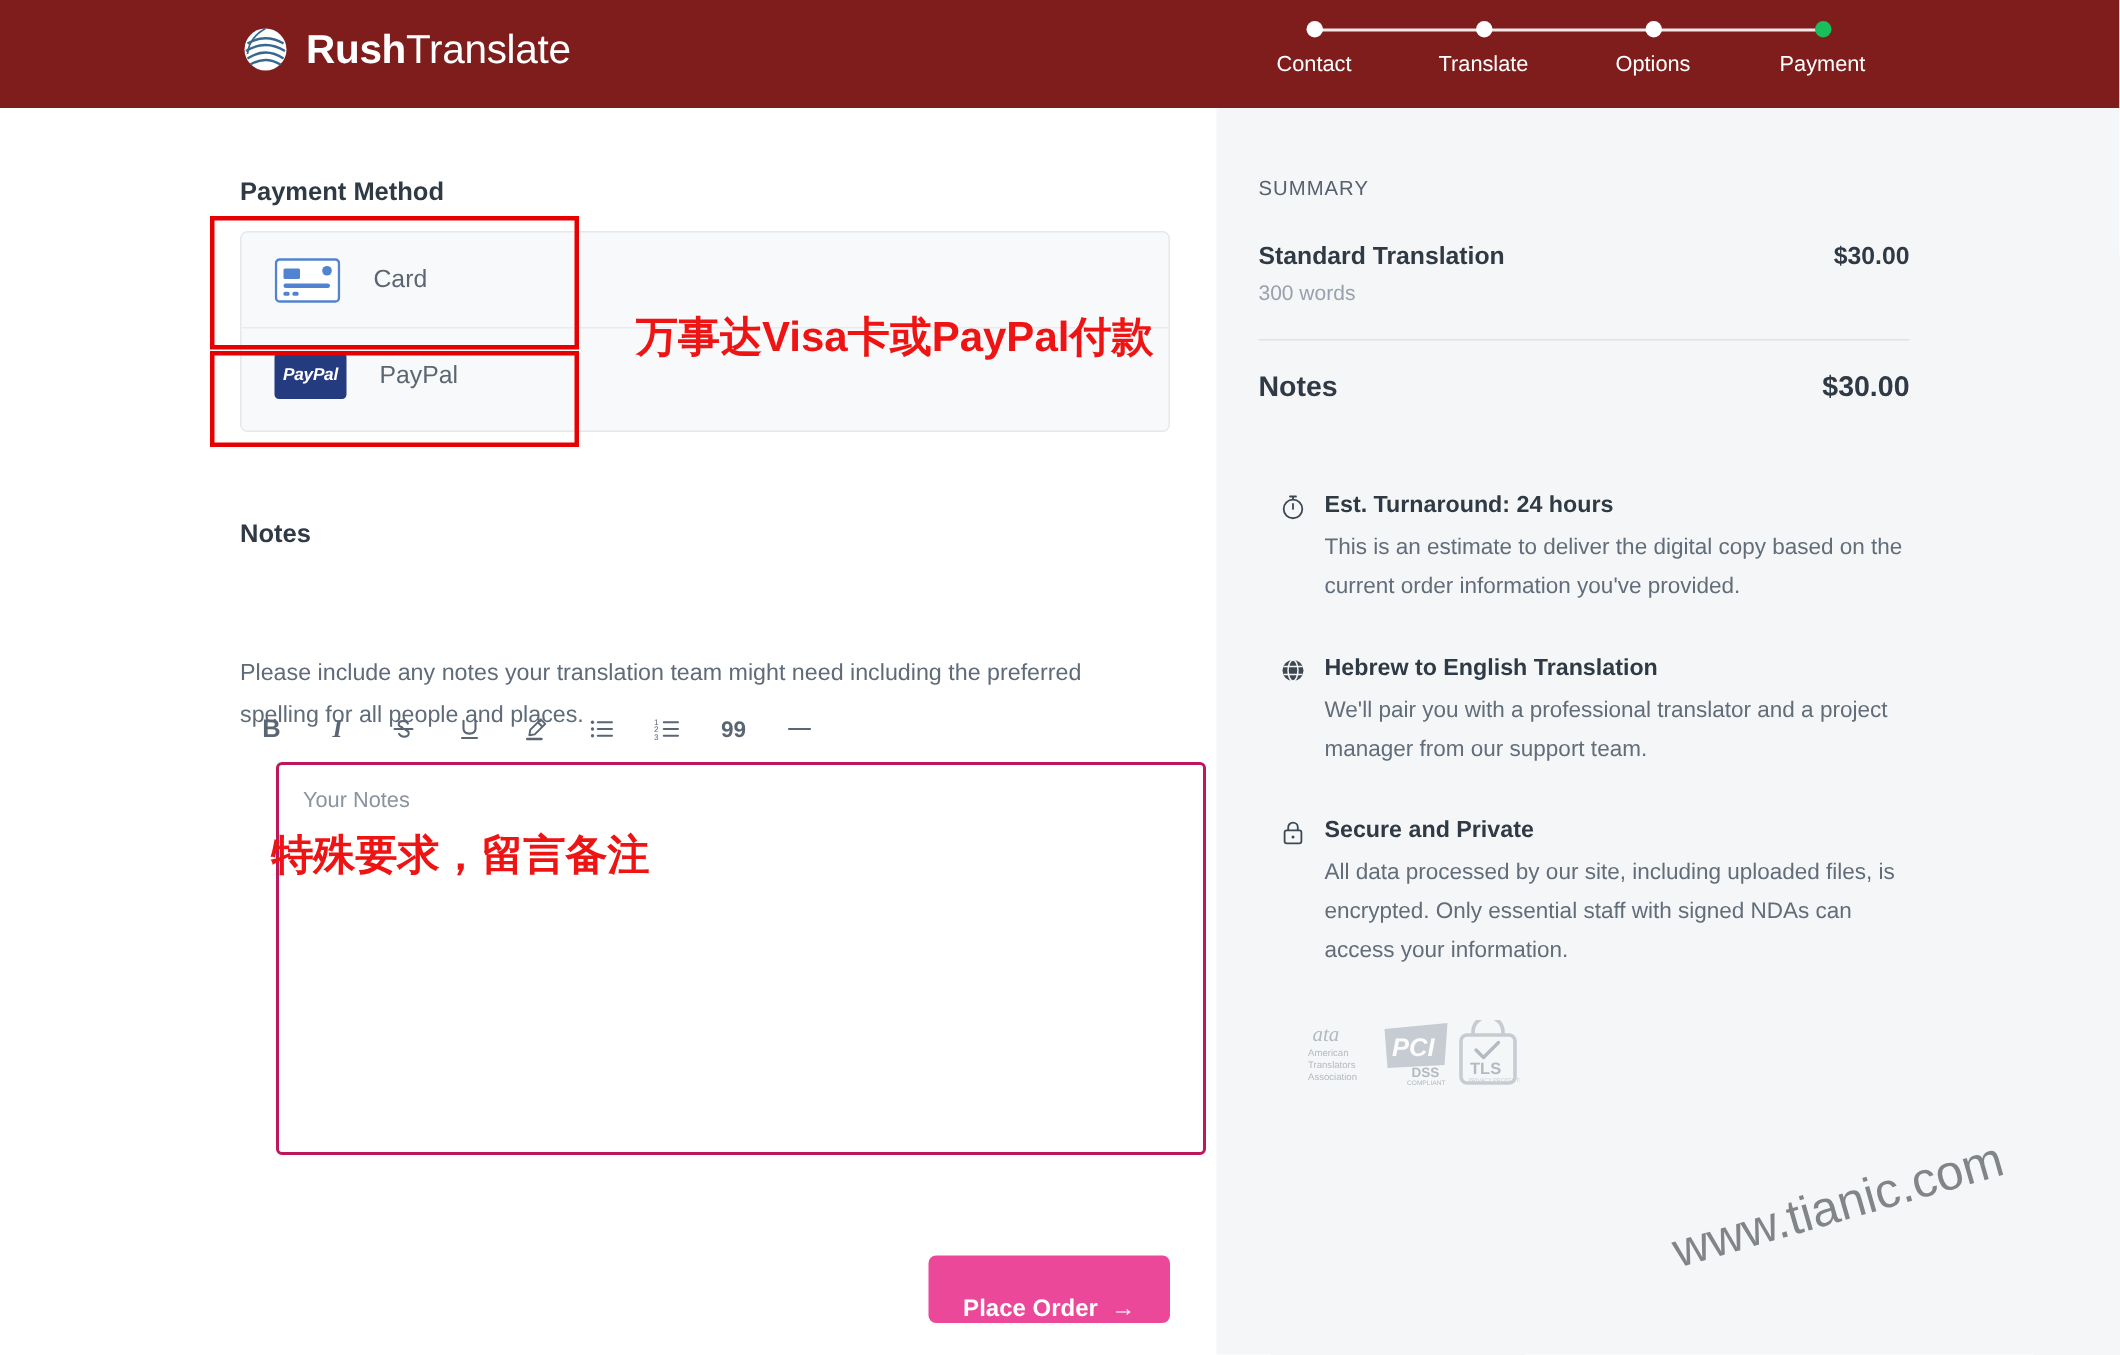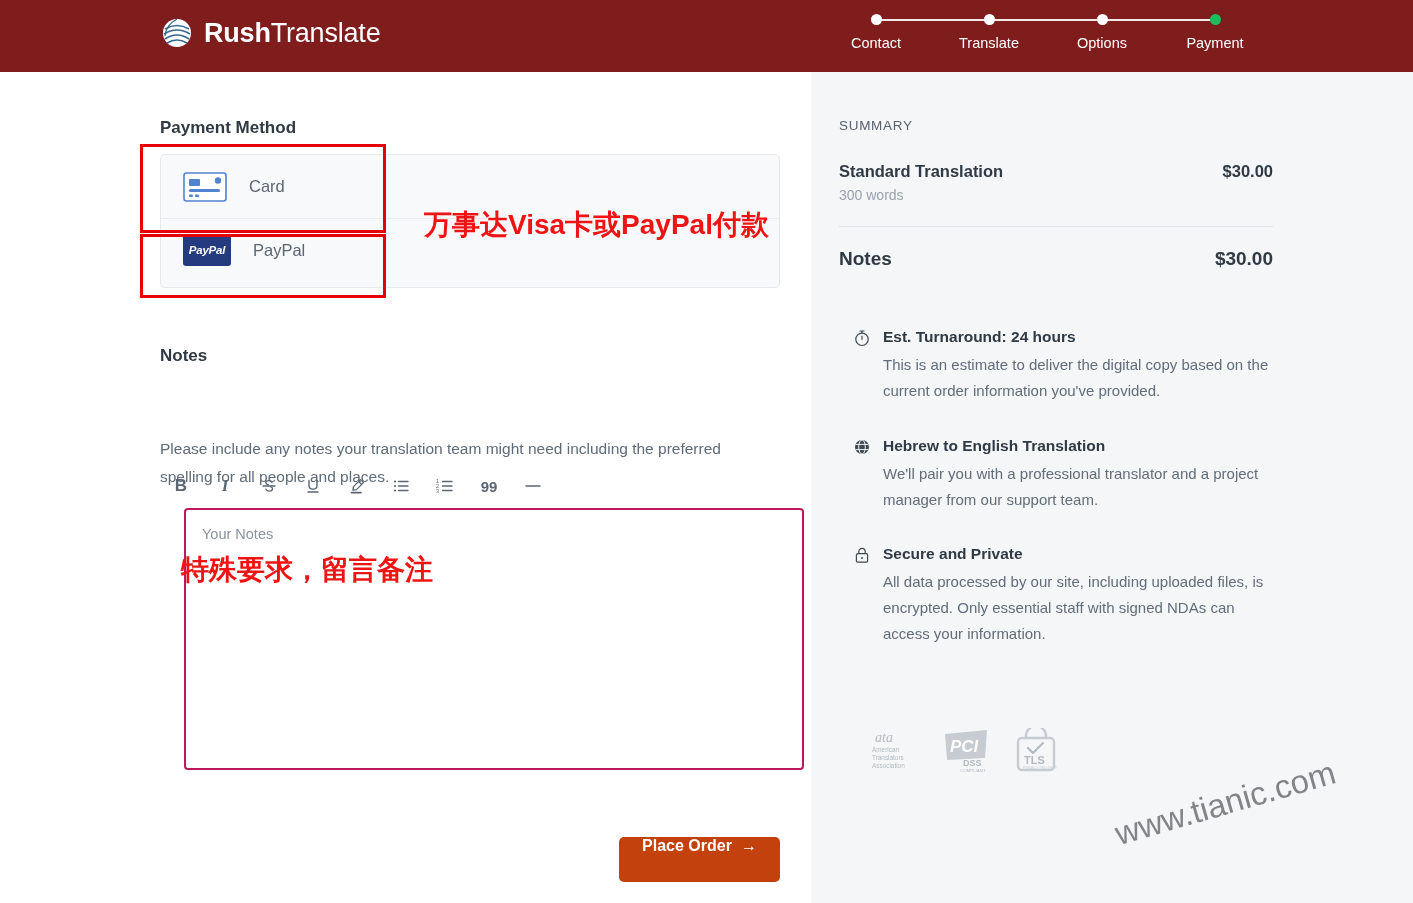--- a/index.html
+++ b/index.html
@@ -220,30 +220,30 @@
     font-size: 14.5px;
     color: #8a939e;
   }
 
   .place-order {
     position: absolute;
     left: 619px;
     top: 837px;
     width: 161px;
     height: 45px;
-    background: #c2410c;
+    background: #ec4899;
     border: none;
     border-radius: 5px;
     color: #ffffff;
     font-family: "Liberation Sans", sans-serif;
     font-size: 16px;
     font-weight: bold;
     cursor: pointer;
     display: flex;
-    align-items: flex-start;
+    align-items: flex-end;
     justify-content: center;
     gap: 9px;
   }
   .place-order .arrow { font-size: 16px; font-weight: normal; }
 
   
   .sidebar {
     position: absolute;
     top: 72px;
     left: 811px;
@@ -344,23 +344,21 @@
     line-height: 26px;
     color: #626d7a;
   }
 
   .badges {
     position: absolute;
     left: 58px;
     top: 608px;
     display: flex;
     align-items: flex-end;
-    gap: 22px;
     opacity: .72;
-    margin-top: 48px;
   }
 
   .watermark {
     position: absolute;
     left: 1118px;
     top: 776px;
     width: 280px;
     height: 92px;
     transform: rotate(-16deg);
     font-size: 33px;

